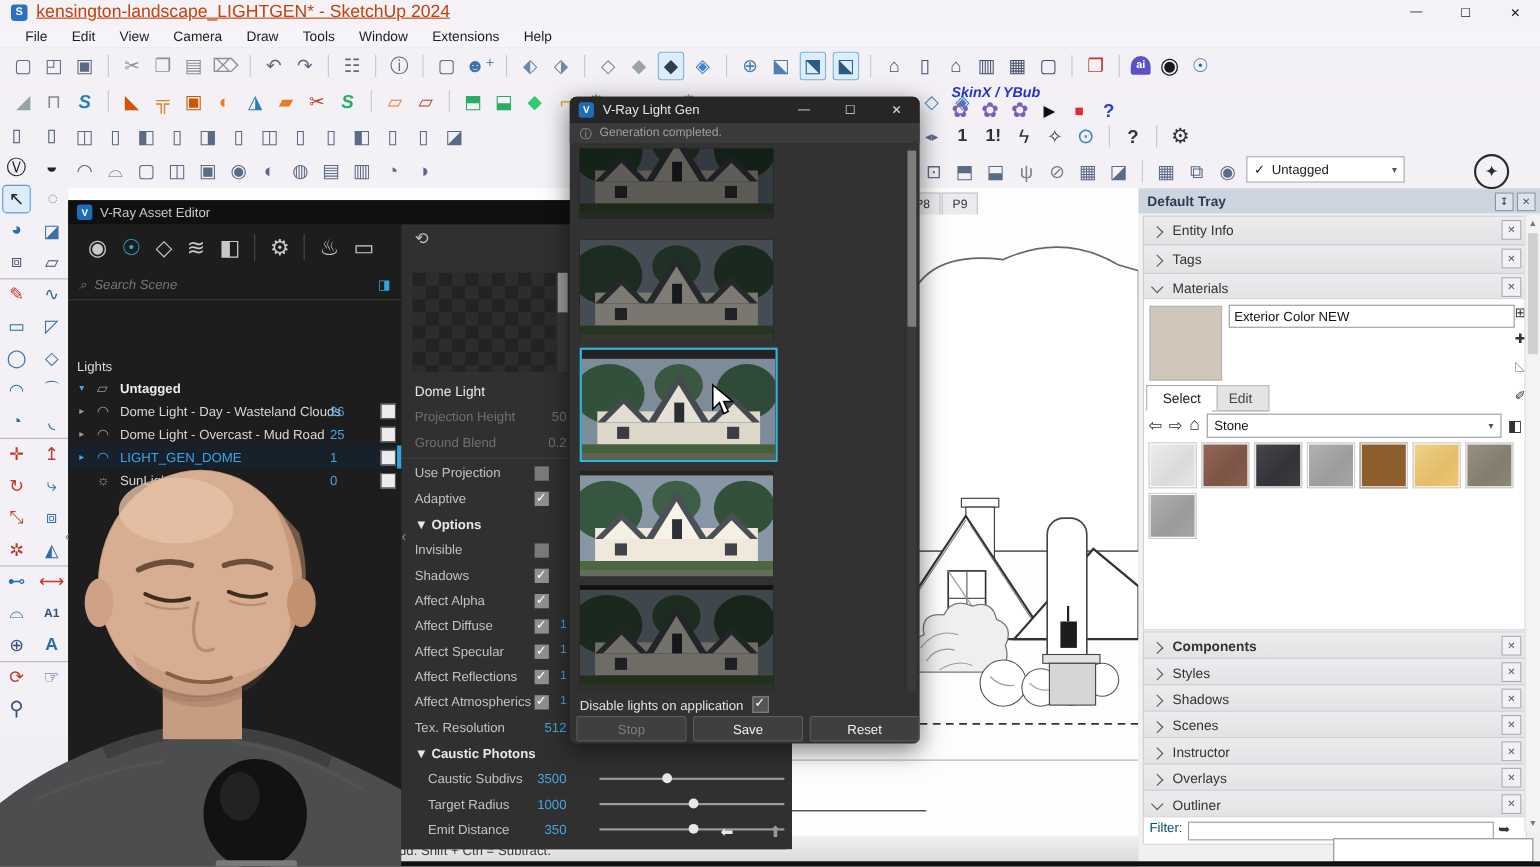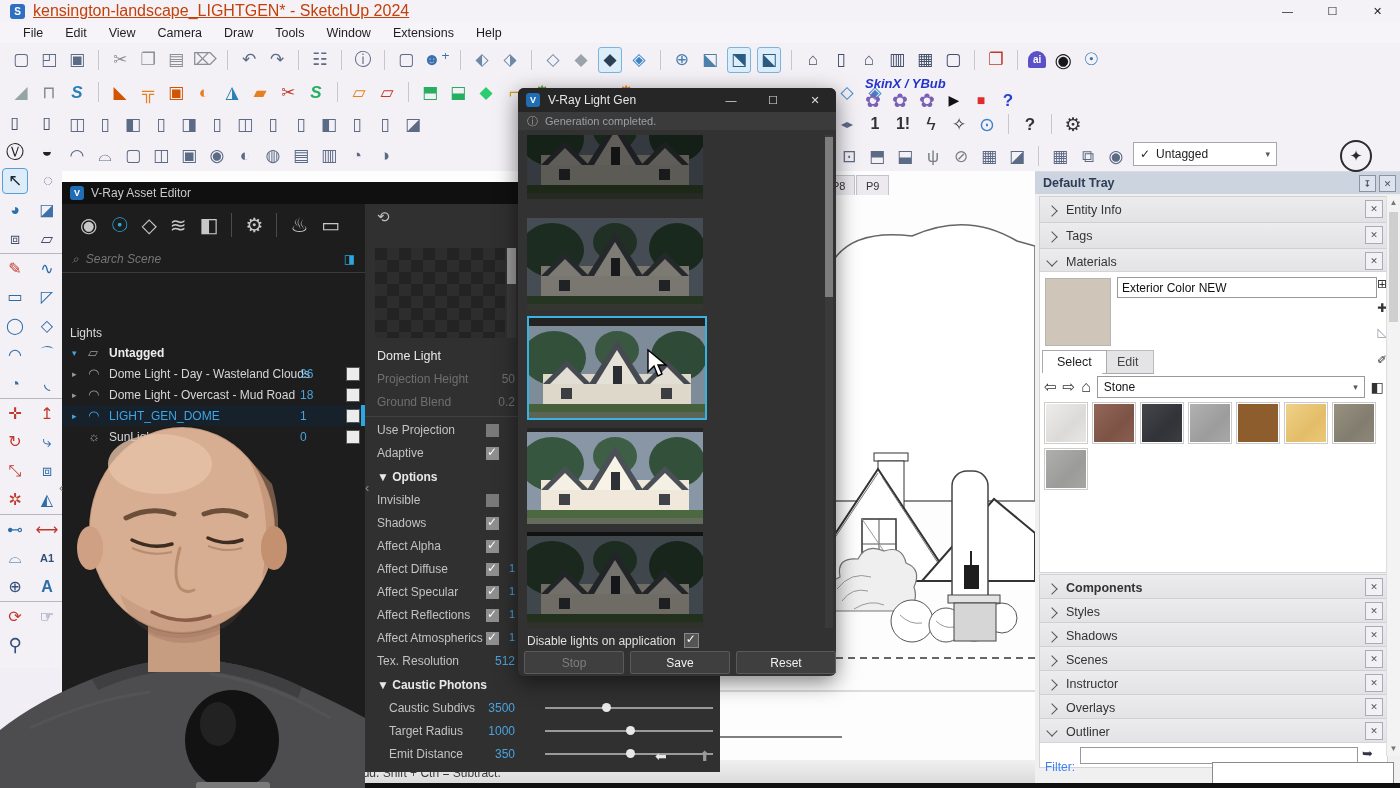--- a/index.html
+++ b/index.html
@@ -531,21 +531,21 @@
             <span class="licon">◠</span>
             <span class="lbl">Dome Light - Day - Wasteland Clouds</span>
             <span class="cnt">26</span>
             <span class="cbw"></span>
           </div>
 
           <div class="trow">
             <span class="arr">▸</span>
             <span class="licon">◠</span>
             <span class="lbl">Dome Light - Overcast - Mud Road</span>
-            <span class="cnt">18</span>
+            <span class="cnt">25</span>
             <span class="cbw"></span>
           </div>
 
           <div class="trow sel">
             <span class="arr" style="color:#4aa3df">▸</span>
             <span class="licon" style="color:#3ea6e6">◠</span>
             <span class="lbl" style="color:#3ea6e6">LIGHT_GEN_DOME</span>
             <span class="cnt">1</span>
             <span class="cbw"></span>
           </div>
@@ -921,21 +921,21 @@
           <span class="xbtn">✕</span>
         </div>
       </div>
 
     <div class="tpanel" style="top:546px;">
       <span class="chev open"></span>
       <span class="pname">Outliner</span>
       <span class="xbtn">✕</span>
     </div>
     <div id="outliner-content">
-      <span class="abs" style="left:5px;top:17px;color:#3b82f6">Filter:</span>
+      <span class="abs" style="left:5px;top:2px;color:#0c4a6e">Filter:</span>
       <span id="filter-input"></span>
       <span class="abs" style="left:322px;top:3px;font-size:13px;color:#334">➥</span>
     </div>
 
     <div id="tray-scroll">
       <span class="scroll-arrow" style="top:2px;">▲</span>
       <i class="thumbv"></i>
       <span class="scroll-arrow" style="top:548px;">▼</span>
     </div>
 

